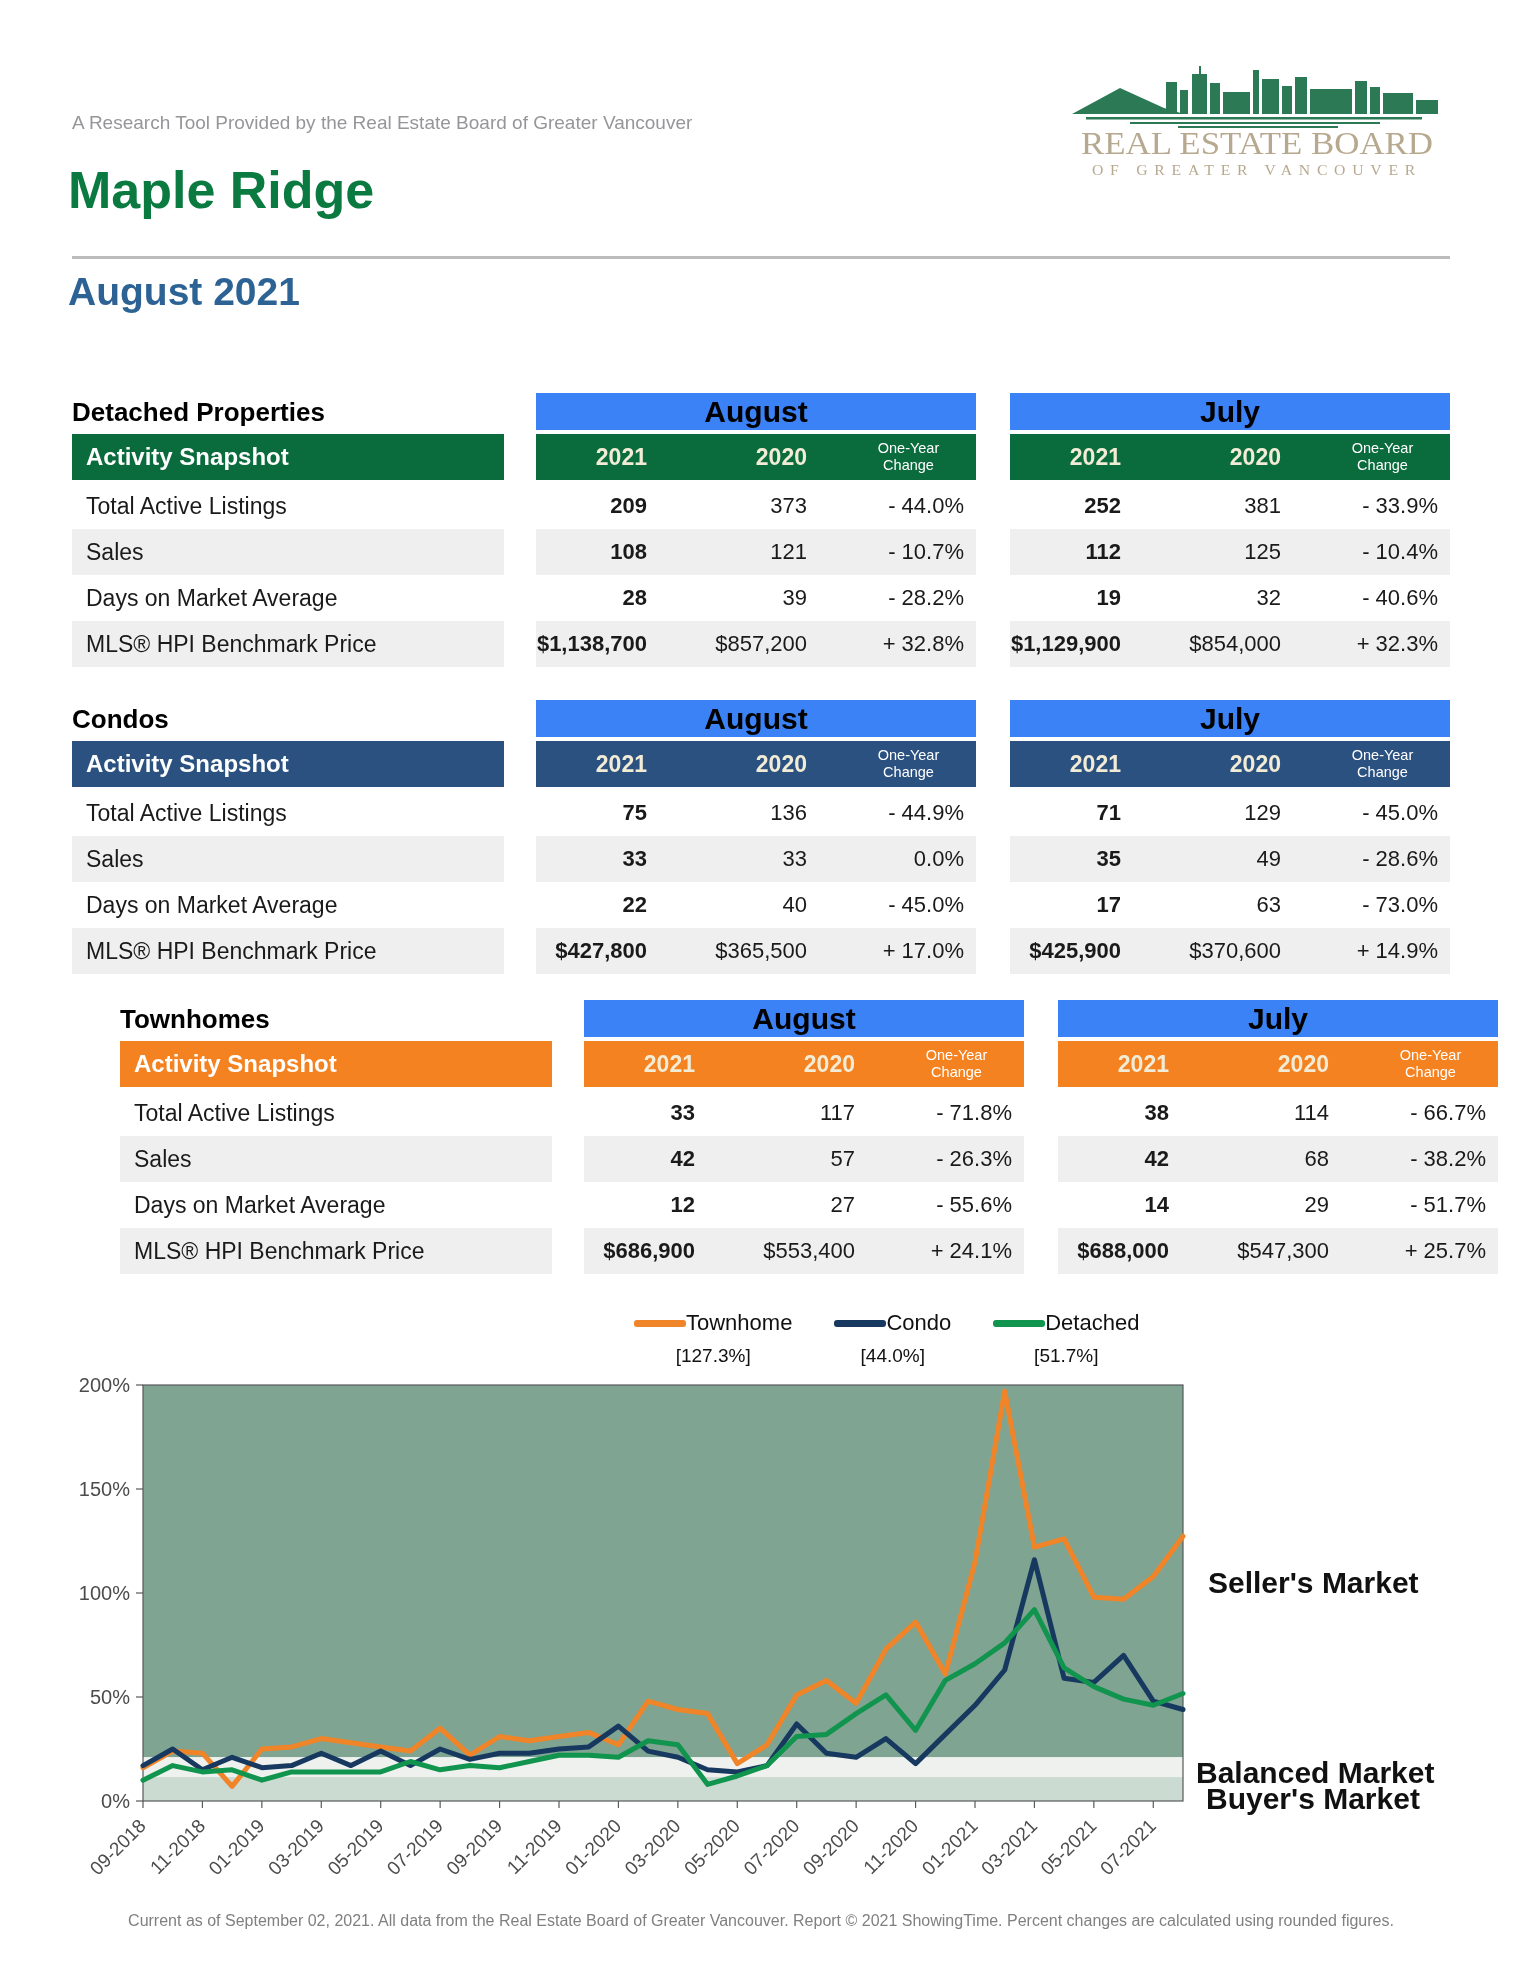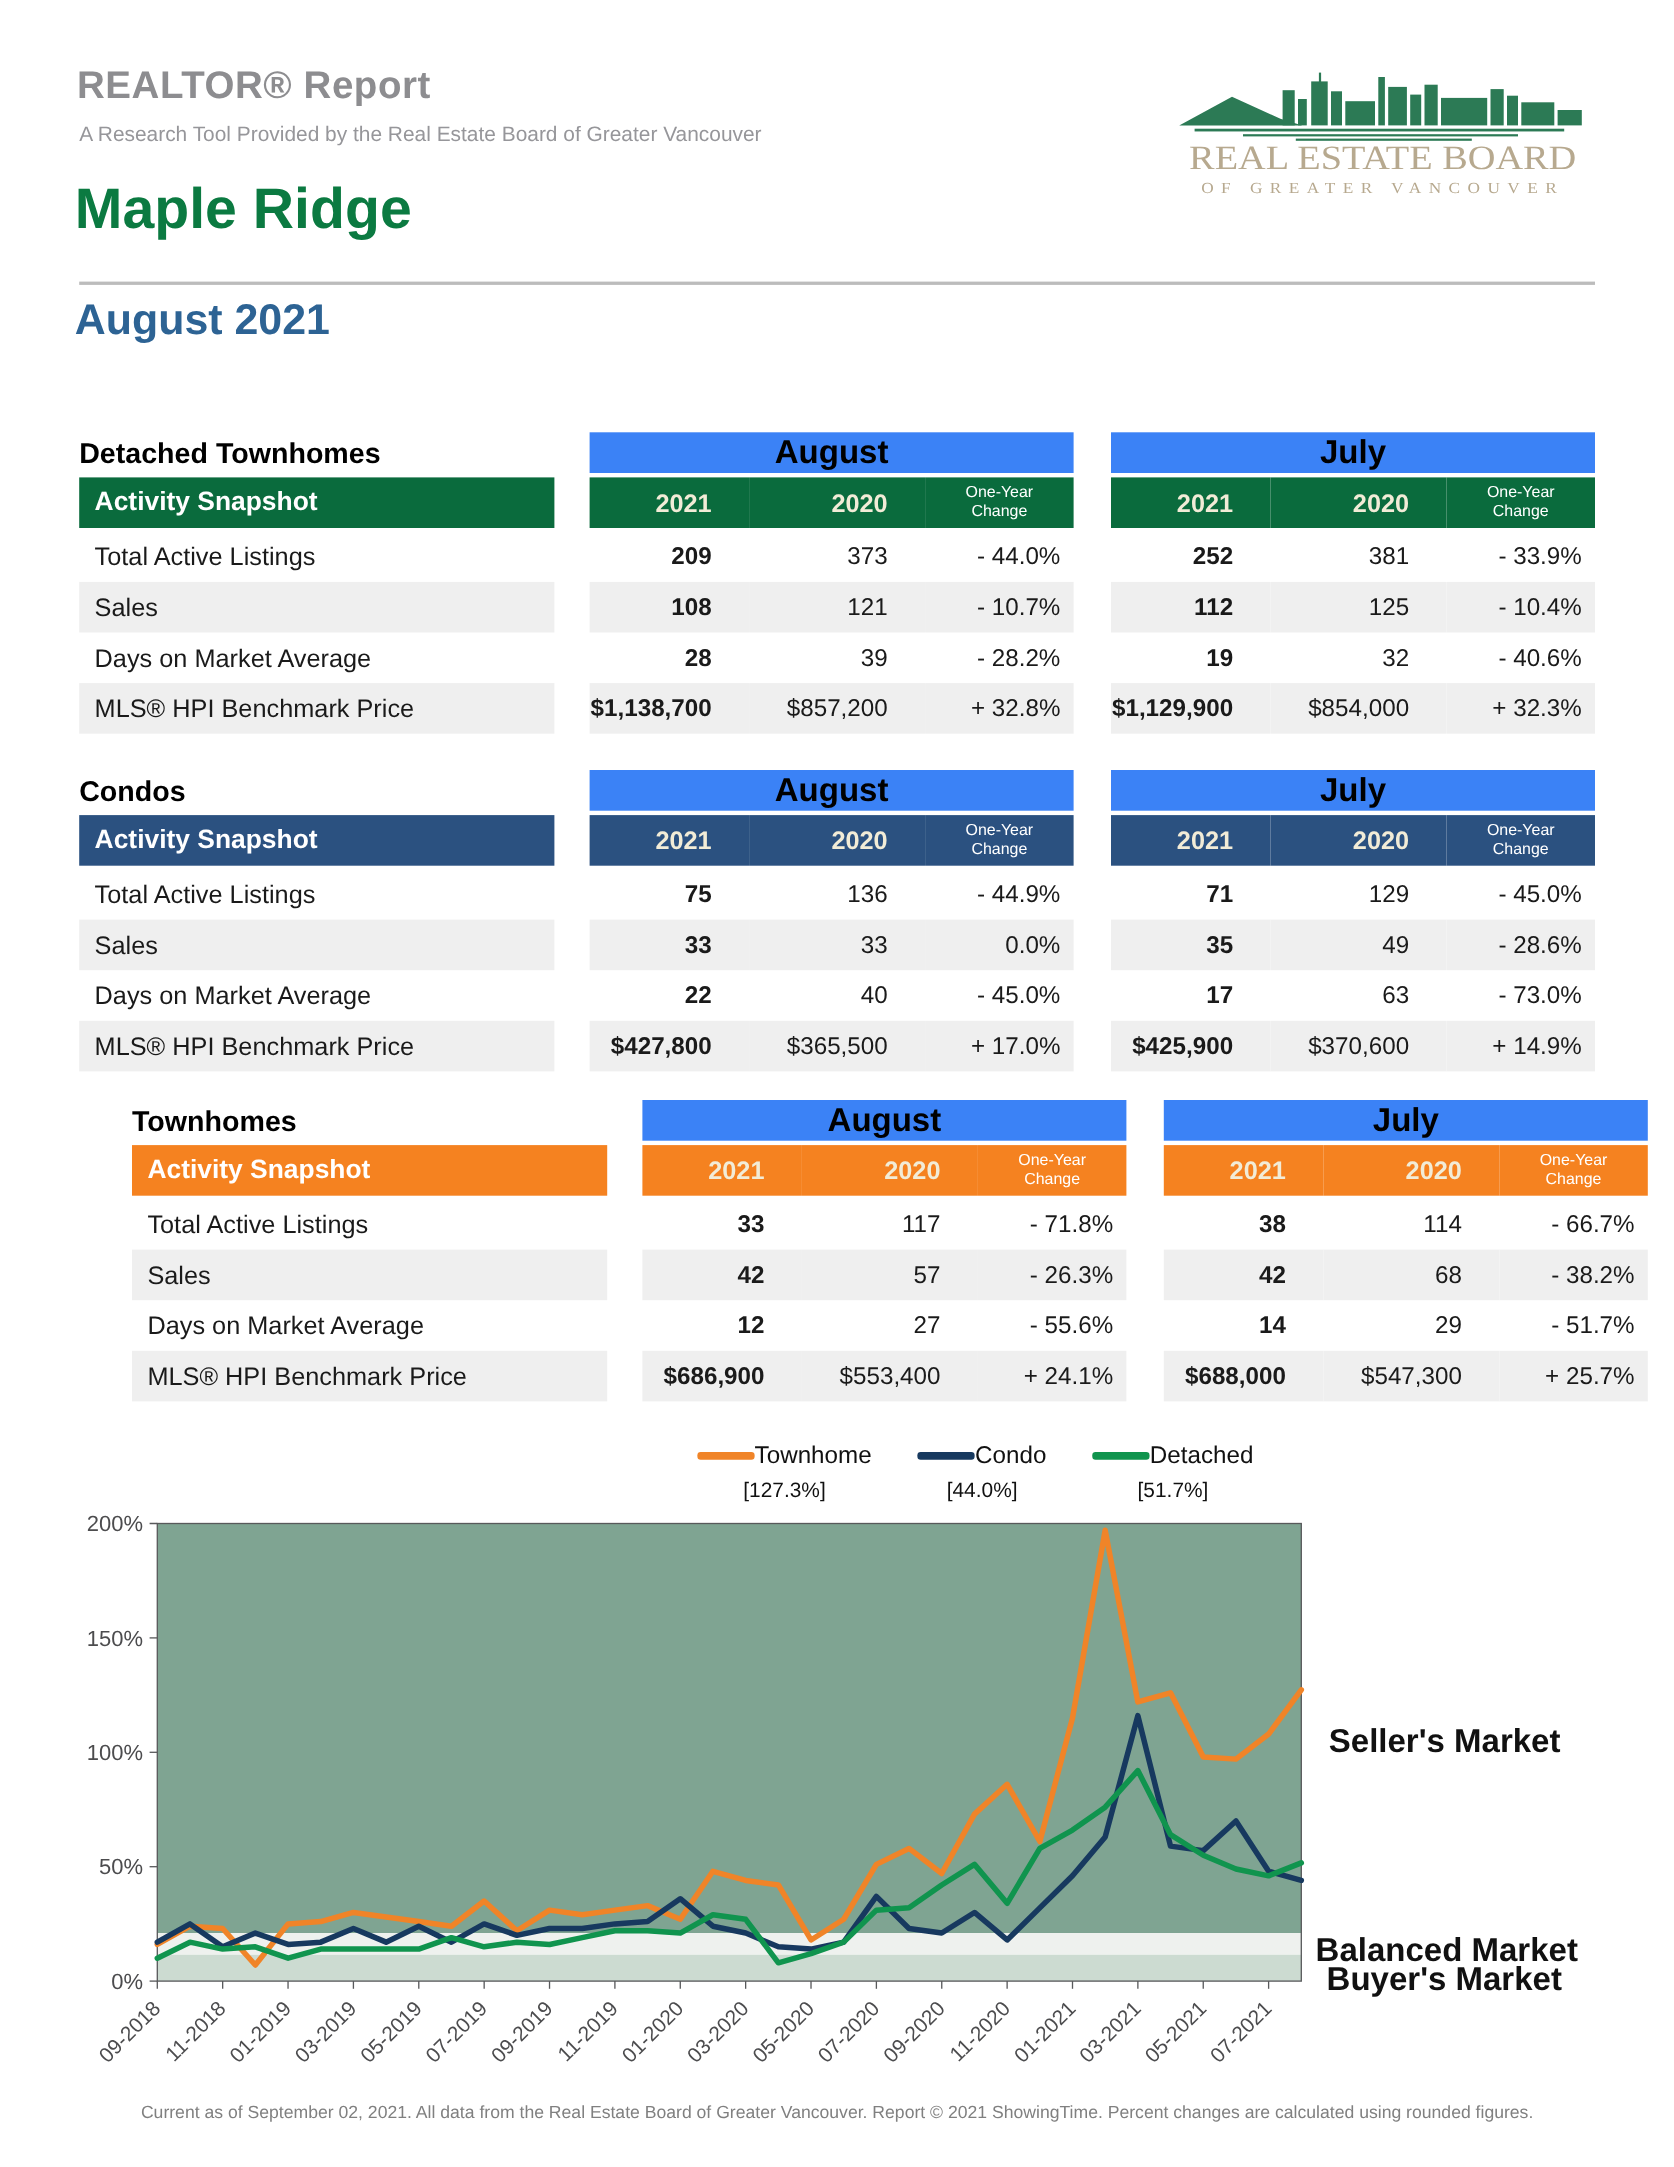--- a/index.html
+++ b/index.html
@@ -39,21 +39,20 @@
   .legend-row{display:flex;align-items:center;}
   .legend-dash{width:52px;height:7px;border-radius:3px;}
   .legend-name{font-size:22px;color:#111;}
   .legend-val{font-size:19px;color:#111;margin-top:9px;}
   .footer{left:0;top:1912px;width:1522px;text-align:center;font-size:16px;color:#808080;}
 </style>
 </head>
 <body>
 <div class="page">
 
-  <div class="abs report-title">REALTOR® Report</div>
   <div class="abs report-subtitle">A Research Tool Provided by the Real Estate Board of Greater Vancouver</div>
 
   <div class="abs logo">
     <svg width="378" height="118" viewBox="0 0 378 118">
       <g fill="#2c7a55">
         <polygon points="4,52 52,26 96,46 116,52 4,52"></polygon>
         <rect x="98" y="20" width="11" height="32"></rect>
         <rect x="112" y="28" width="8" height="24"></rect>
         <rect x="124" y="12" width="15" height="40"></rect>
         <rect x="131" y="4" width="2" height="10"></rect>
@@ -76,21 +75,21 @@
       <text x="189" y="113" text-anchor="middle" font-family="Liberation Serif, serif" font-size="14" letter-spacing="6" fill="#b7a98f" textLength="330" lengthAdjust="spacingAndGlyphs">OF GREATER VANCOUVER</text>
     </svg>
   </div>
 
   <div class="abs region-title">Maple Ridge</div>
   <div class="abs hrule"></div>
   <div class="abs period-title">August 2021</div>
 
   <div id="tables">
       <div class="rtable" style="top: 393px;">
-        <div class="cell t-title" style="grid-area: 1 / 1;">Detached Townhomes</div>
+        <div class="cell t-title" style="grid-area: 1 / 1;">Detached Properties</div>
         <div class="cell banner" style="grid-area: 1 / 3 / auto / span 3;">August</div>
         <div class="cell banner" style="grid-area: 1 / 7 / auto / span 3;">July</div>
         <div class="cell hdr hdr-label" style="background: rgb(10, 107, 61); grid-area: 3 / 1;">Activity Snapshot</div>
         <div class="cell hdr hdr-year" style="background: rgb(10, 107, 61); grid-area: 3 / 3;">2021</div>
         <div class="cell hdr hdr-year" style="background: rgb(10, 107, 61); grid-area: 3 / 4;">2020</div>
         <div class="cell hdr hdr-chg" style="background: rgb(10, 107, 61); grid-area: 3 / 5;">
           <div>One-Year</div>
           <div>Change</div>
         </div>
         <div class="cell hdr hdr-year" style="background: rgb(10, 107, 61); grid-area: 3 / 7;">2021</div>

